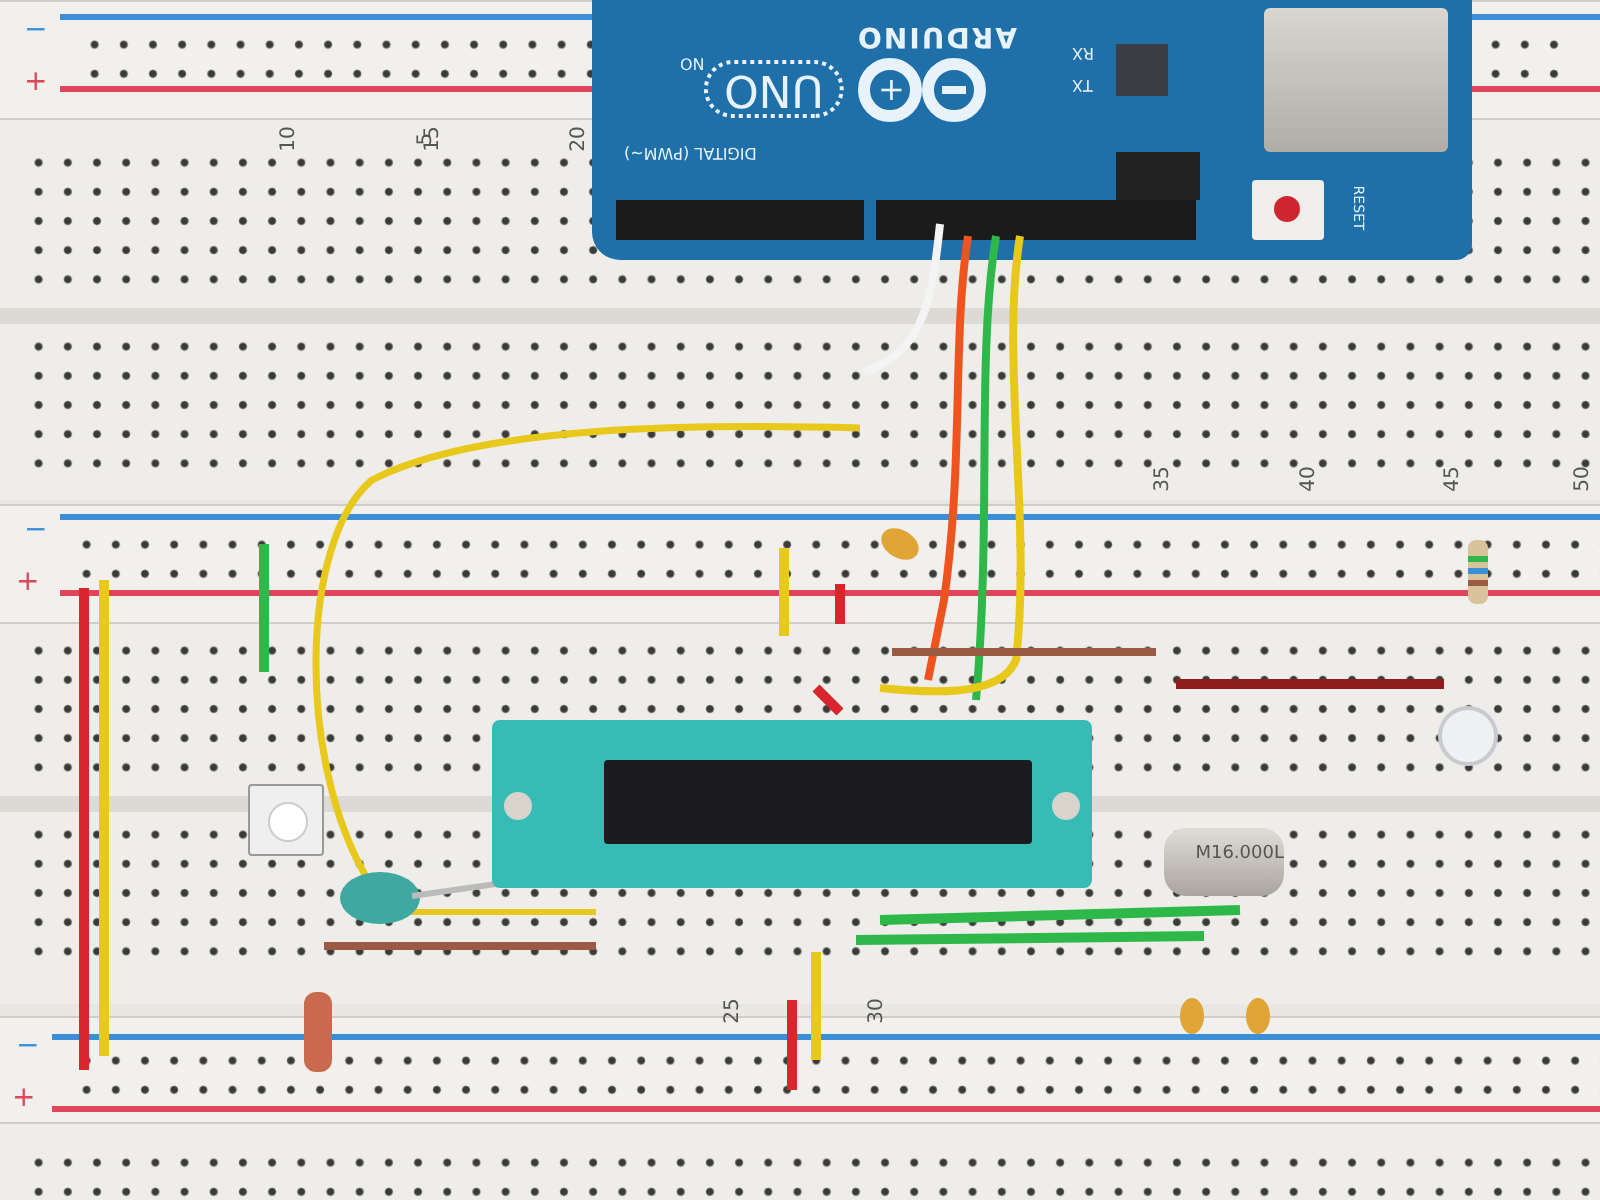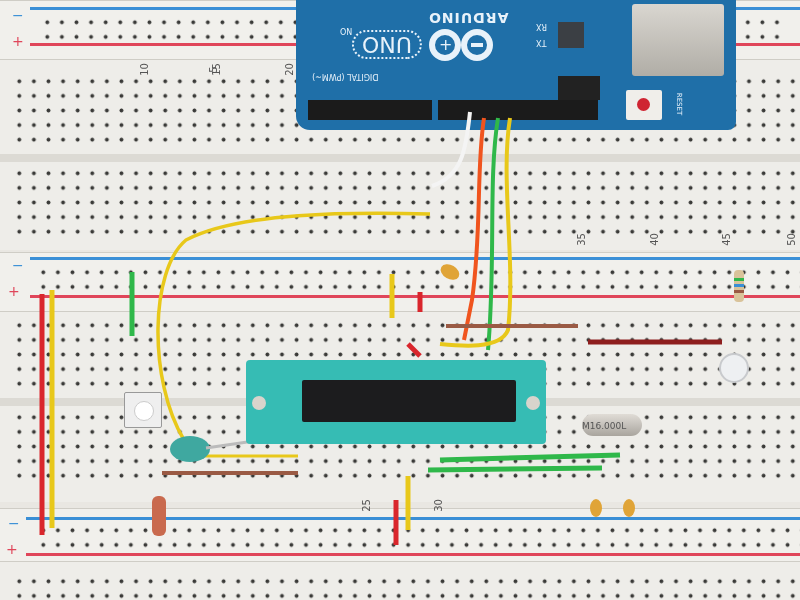--- a/index.html
+++ b/index.html
@@ -133,19 +133,19 @@
 
   <circle cx="734" cy="368" r="14" fill="#eef0f2" stroke="#c8cacd" stroke-width="2"></circle>
 </svg>
 
 <div class="abs" style="left:246px;top:360px;width:300px;height:84px;background:#36bcb4;border-radius:4px;">
   <div class="abs" style="left:6px;top:36px;width:14px;height:14px;border-radius:50%;background:#d8d4cc;"></div>
   <div class="abs" style="left:280px;top:36px;width:14px;height:14px;border-radius:50%;background:#d8d4cc;"></div>
   <div class="abs" style="left:56px;top:20px;width:214px;height:42px;background:#1c1c1e;border-radius:2px;"></div>
 </div>
 
-<div class="abs" style="left:582px;top:414px;width:60px;height:22px;background:linear-gradient(#e0dcd6,#a9a59e);border-radius:11px;text-align:left;">
+<div class="abs" style="left:582px;top:414px;width:60px;height:34px;background:linear-gradient(#e0dcd6,#a9a59e);border-radius:11px;text-align:right;">
   <span style="font-size:9px;color:#555;line-height:22px;">M16.000L</span>
 </div>
 
 <div class="abs" style="left:124px;top:392px;width:36px;height:34px;background:#efefef;border:1px solid #999;border-radius:2px;">
   <div class="abs" style="left:9px;top:8px;width:18px;height:18px;border-radius:50%;background:#fff;border:1px solid #ccc;"></div>
 </div>
 
 </body></html>

